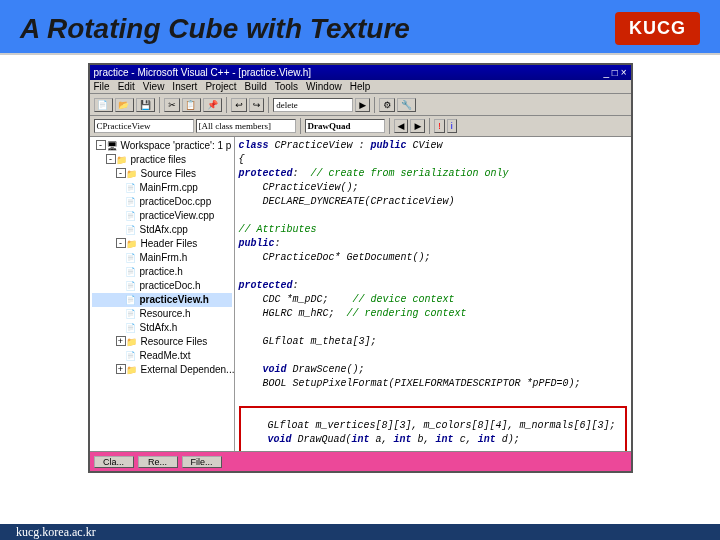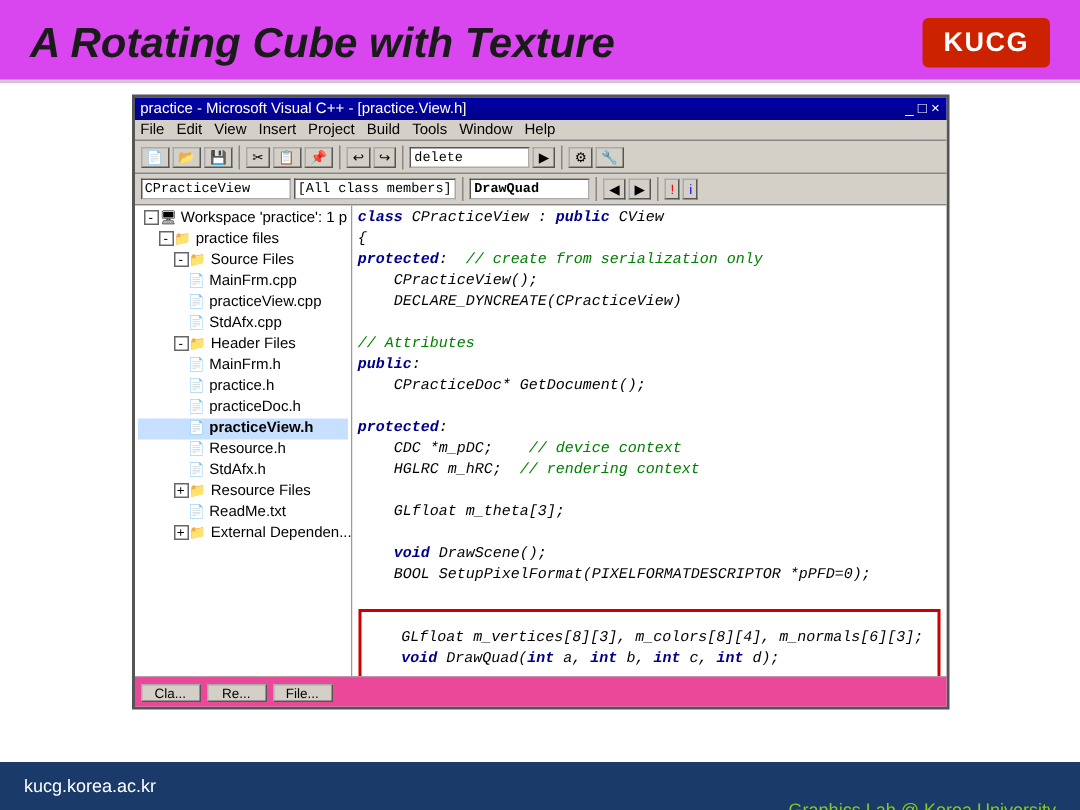--- a/index.html
+++ b/index.html
@@ -7,21 +7,21 @@
       width: 720px;
       height: 540px;
       background: #fff;
       font-family: Arial, sans-serif;
       overflow: hidden;
       position: relative;
     }
 
     
     .header {
-      background: #d946ef;
+      background: #3b82f6;
       padding: 12px 20px 8px 20px;
       display: flex;
       align-items: center;
       justify-content: space-between;
       border-bottom: 2px solid #ccc;
     }
     .header-title {
       font-size: 28px;
       font-weight: bold;
       font-style: italic;
@@ -102,21 +102,21 @@
       height: 16px;
       background: #888;
       margin: 0 2px;
     }
 
     .toolbar-dropdown {
       background: #fff;
       border: 1px inset #aaa;
       padding: 1px 2px;
       font-size: 9px;
-      font-family: Liberation Mono, monospace;
+      font-family: Liberation Serif, serif;
       min-width: 80px;
     }
 
     .ide-second-toolbar {
       background: #d4d0c8;
       padding: 2px 4px;
       border-bottom: 1px solid #888;
       display: flex;
       align-items: center;
       gap: 2px;
@@ -223,26 +223,27 @@
       min-width: 40px;
       text-align: center;
     }
 
     
     .footer {
       position: absolute;
       bottom: 0;
       left: 0;
       right: 0;
-      height: 32px;
+      height: 16px;
       background: #1a3a6a;
       display: flex;
       align-items: center;
       justify-content: space-between;
       padding: 0 16px;
+      font-family: Liberation Serif, serif;
     }
 
     .footer-left {
       color: #fff;
       font-size: 12px;
     }
 
     .footer-right {
       color: #84cc16;
       font-size: 12px;
@@ -331,20 +332,24 @@
             <span class="folder-icon tree-icon"></span>
             <span>Source Files</span>
           </div>
 
           <div class="tree-item tree-indent-4">
             <span class="file-icon tree-icon"></span>
             <span>MainFrm.cpp</span>
           </div>
           <div class="tree-item tree-indent-4">
             <span class="file-icon tree-icon"></span>
+            <span>practiceDoc.cpp</span>
+          </div>
+          <div class="tree-item tree-indent-4">
+            <span class="file-icon tree-icon"></span>
             <span>practiceView.cpp</span>
           </div>
           <div class="tree-item tree-indent-4">
             <span class="file-icon tree-icon"></span>
             <span>StdAfx.cpp</span>
           </div>
 
           <div class="tree-item tree-indent-3">
             <span class="expand-btn">-</span>
             <span class="folder-icon tree-icon"></span>

